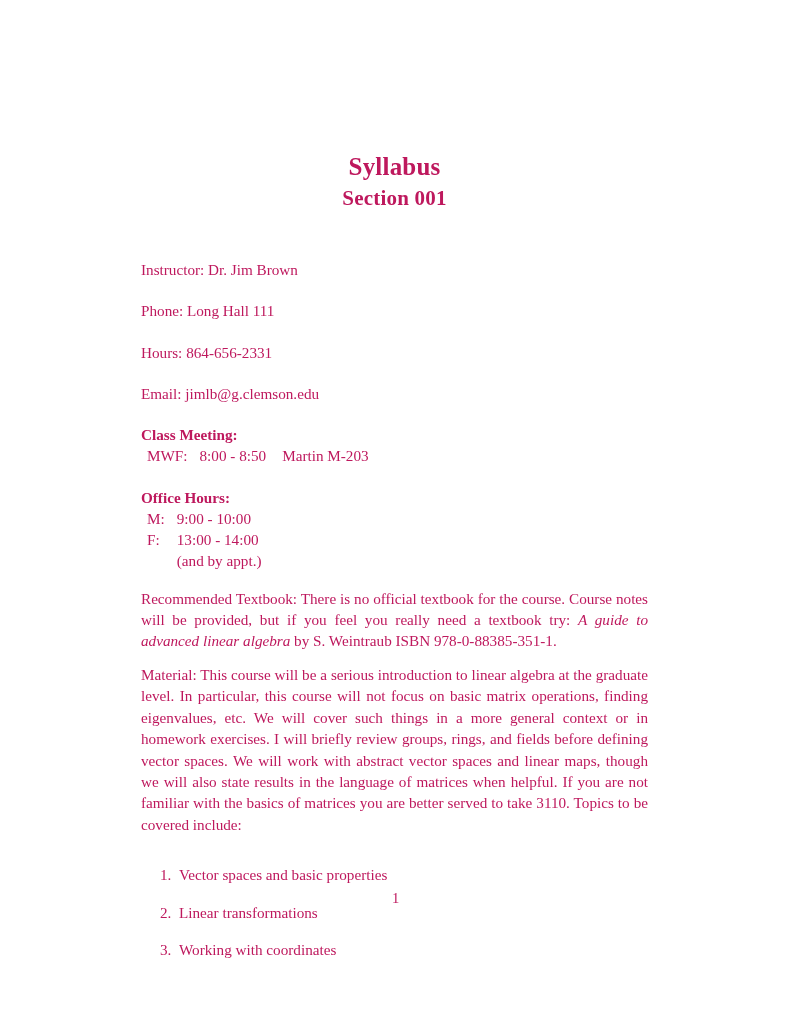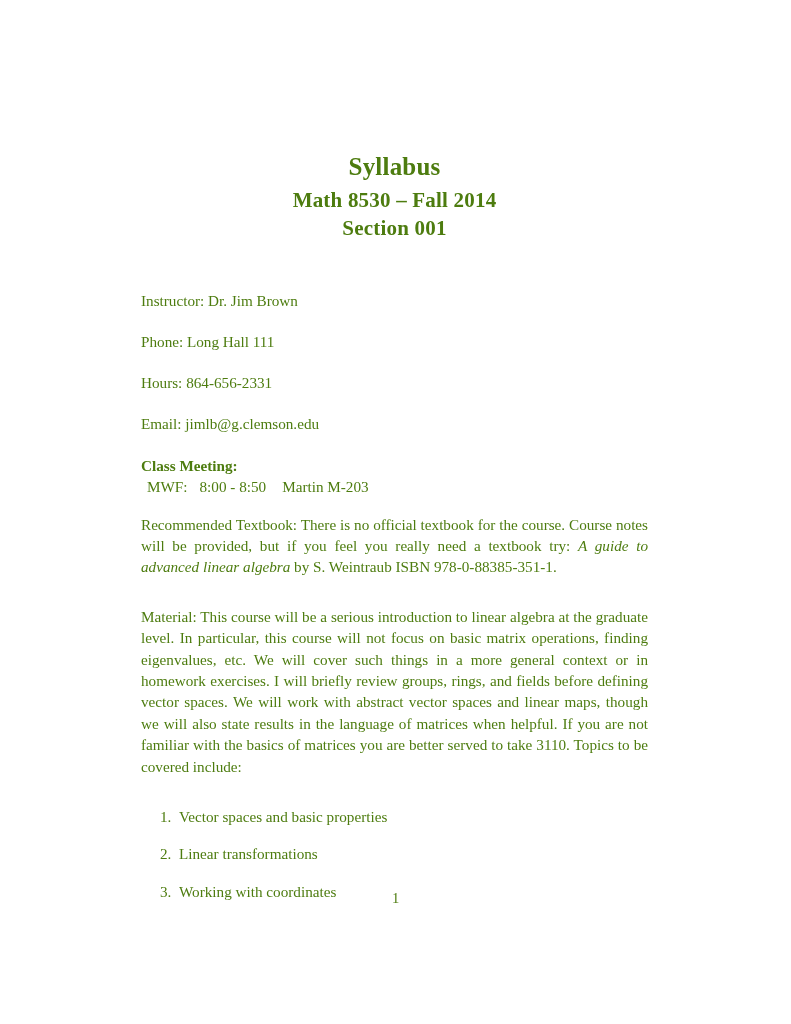--- a/index.html
+++ b/index.html
@@ -8,21 +8,21 @@
     background: #ffffff;
   }
   .page {
     position: relative;
     width: 791px;
     height: 1024px;
     background: #ffffff;
     margin: 0 auto;
     overflow: hidden;
     font-family: "Liberation Serif", "DejaVu Serif", serif;
-    color: #4d7c0f;
+    color: #be185d;
   }
   .content {
     position: absolute;
     left: 141px;
     top: 152px;
     width: 507px;
   }
   .title-block {
     text-align: center;
   }
@@ -90,21 +90,21 @@
     font-size: 15.2px;
     line-height: 1.41;
     text-align: justify;
     margin: 0;
     hyphens: none;
   }
   .para-textbook {
     margin-top: 16px;
   }
   .para-material {
-    margin-top: 28px;
+    margin-top: 12px;
   }
   .italic {
     font-style: italic;
   }
   .topics-list {
     margin: 29px 0 0 0;
     padding: 0;
     list-style: none;
   }
   .topic-item {
@@ -132,21 +132,20 @@
   }
 </style>
 </head>
 <body>
 
 <div class="page">
   <div class="content">
 
     <div class="title-block">
       <div class="doc-title">Syllabus</div>
-      <div class="doc-subtitle">Math 8530 – Fall 2014</div>
       <div class="doc-subtitle2">Section 001</div>
     </div>
 
     <div class="spacer-gap"></div>
 
     <div class="field-row">
       <span class="field-label">Instructor:</span>
       <span class="field-value">Dr. Jim Brown</span>
     </div>
 
@@ -171,20 +170,39 @@
         <tbody>
           <tr>
             <td class="col-day">MWF:</td>
             <td class="col-time">8:00 - 8:50</td>
             <td>Martin M-203</td>
           </tr>
         </tbody>
       </table>
     </div>
 
+    <div class="field-row">
+      <div class="block-heading">Office Hours:</div>
+      <table class="sched-table">
+        <tbody>
+          <tr>
+            <td class="col-day">M:</td>
+            <td>9:00 - 10:00</td>
+          </tr>
+          <tr>
+            <td class="col-day">F:</td>
+            <td>13:00 - 14:00</td>
+          </tr>
+          <tr>
+            <td class="col-day"></td>
+            <td>(and by appt.)</td>
+          </tr>
+        </tbody>
+      </table>
+    </div>
 
     <p class="para para-textbook"><span class="field-label">Recommended Textbook:</span> <span>There is no official textbook for the course. Course notes will be provided, but if you feel you really need a textbook try:</span> <span class="italic">A guide to advanced linear algebra</span> <span>by S. Weintraub ISBN 978-0-88385-351-1.</span></p>
 
     <p class="para para-material"><span class="field-label">Material:</span> <span>This course will be a serious introduction to linear algebra at the graduate level. In particular, this course will not focus on basic matrix operations, finding eigenvalues, etc. We will cover such things in a more general context or in homework exercises. I will briefly review groups, rings, and fields before defining vector spaces. We will work with abstract vector spaces and linear maps, though we will also state results in the language of matrices when helpful. If you are not familiar with the basics of matrices you are better served to take 3110. Topics to be covered include:</span></p>
 
     <ol class="topics-list">
       <li class="topic-item">
         <span class="topic-num">1.</span>
         <span>Vector spaces and basic properties</span>
       </li>

